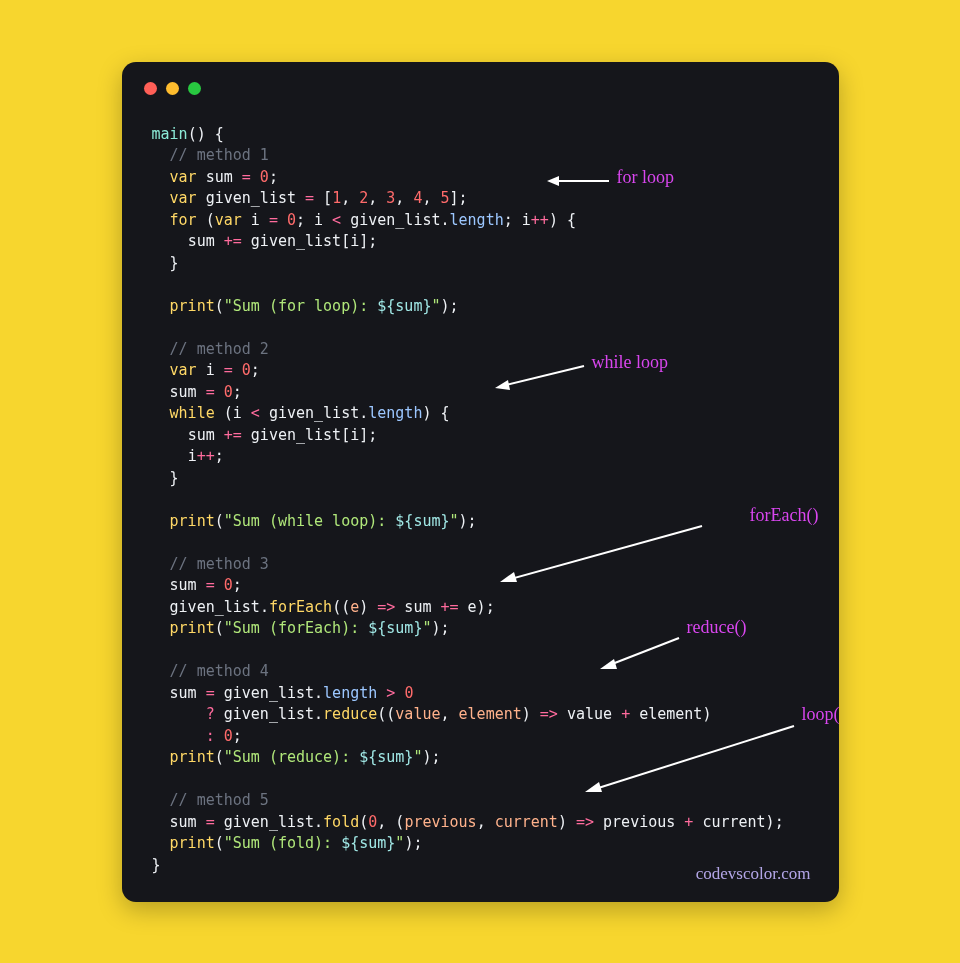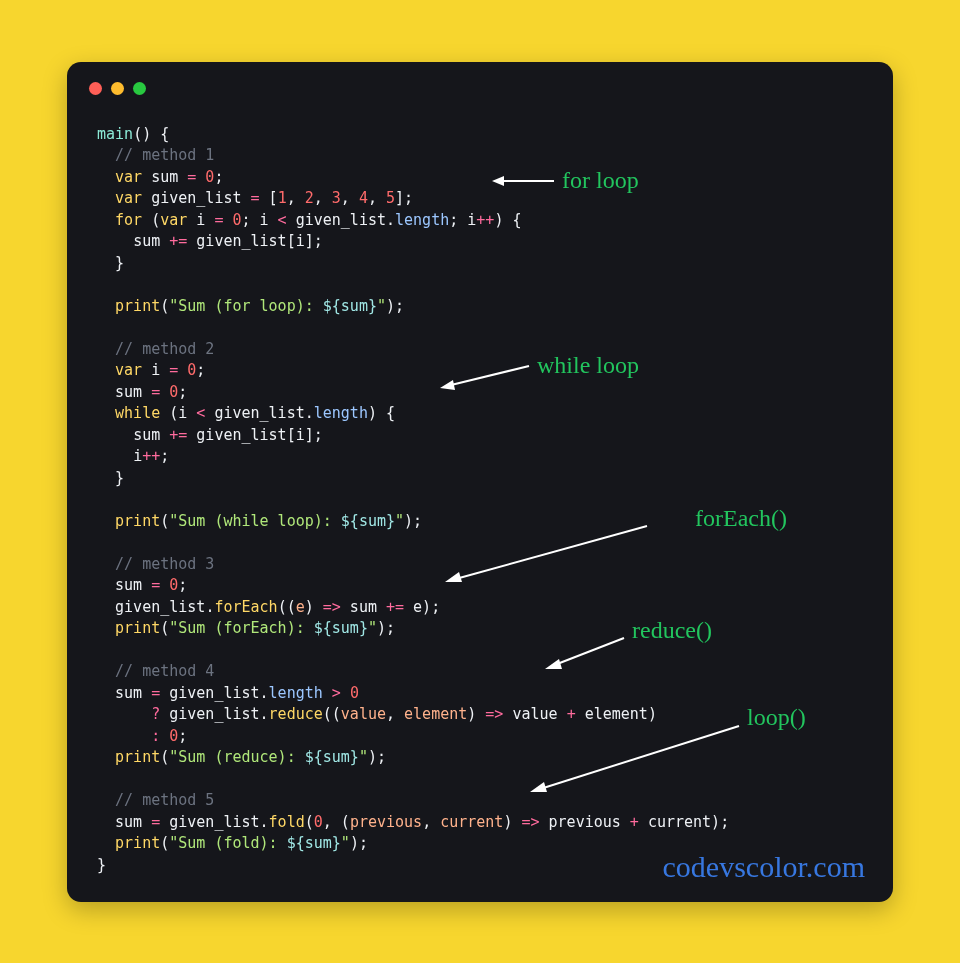--- a/index.html
+++ b/index.html
@@ -7,21 +7,21 @@
     background:#f7d62e;
     display:flex;
     align-items:center;
     justify-content:center;
     min-height:963px;
     width:960px;
     font-family:ui-monospace,Menlo,Consolas,monospace;
   }
   .panel{
     position:relative;
-    width:826px;
+    width:717px;
     height:840px;
     background:#15161b;
     border-radius:14px;
     box-shadow:0 8px 24px rgba(0,0,0,.25);
     color:#d8dee9;
     overflow:hidden;
   }
   .traffic{
     position:absolute;
     top:20px;left:22px;
@@ -47,34 +47,34 @@
   .c-num{color:#ff6b6b;}
   .c-prop{color:#9cc7ff;}
   .c-call{color:#ffd866;}
   .c-str{color:#b0e77a;}
   .c-emb{color:#a0e7e5;}
   .c-param{color:#ffb28c;}
 
   .annot{
     position:absolute;
     font-family:"Segoe Script","Comic Sans MS",cursive;
-    color:#22c55e;
-    font-size:24px;
+    color:#d946ef;
+    font-size:18px;
     pointer-events:none;
   }
   svg.arrow{position:absolute;overflow:visible;pointer-events:none;}
   svg.arrow line{stroke:#fff;stroke-width:2;}
   svg.arrow polygon{fill:#fff;}
 
   .watermark{
     position:absolute;
     right:28px;bottom:18px;
     font-family:"Segoe Script","Comic Sans MS",cursive;
-    font-size:30px;
-    color:#3b82f6;
+    font-size:17px;
+    color:#c4b5fd;
     opacity:.9;
   }
 </style>
 </head>
 <body>
 
 <div class="panel">
 
   <div class="traffic">
     <span class="tl-red"></span>

